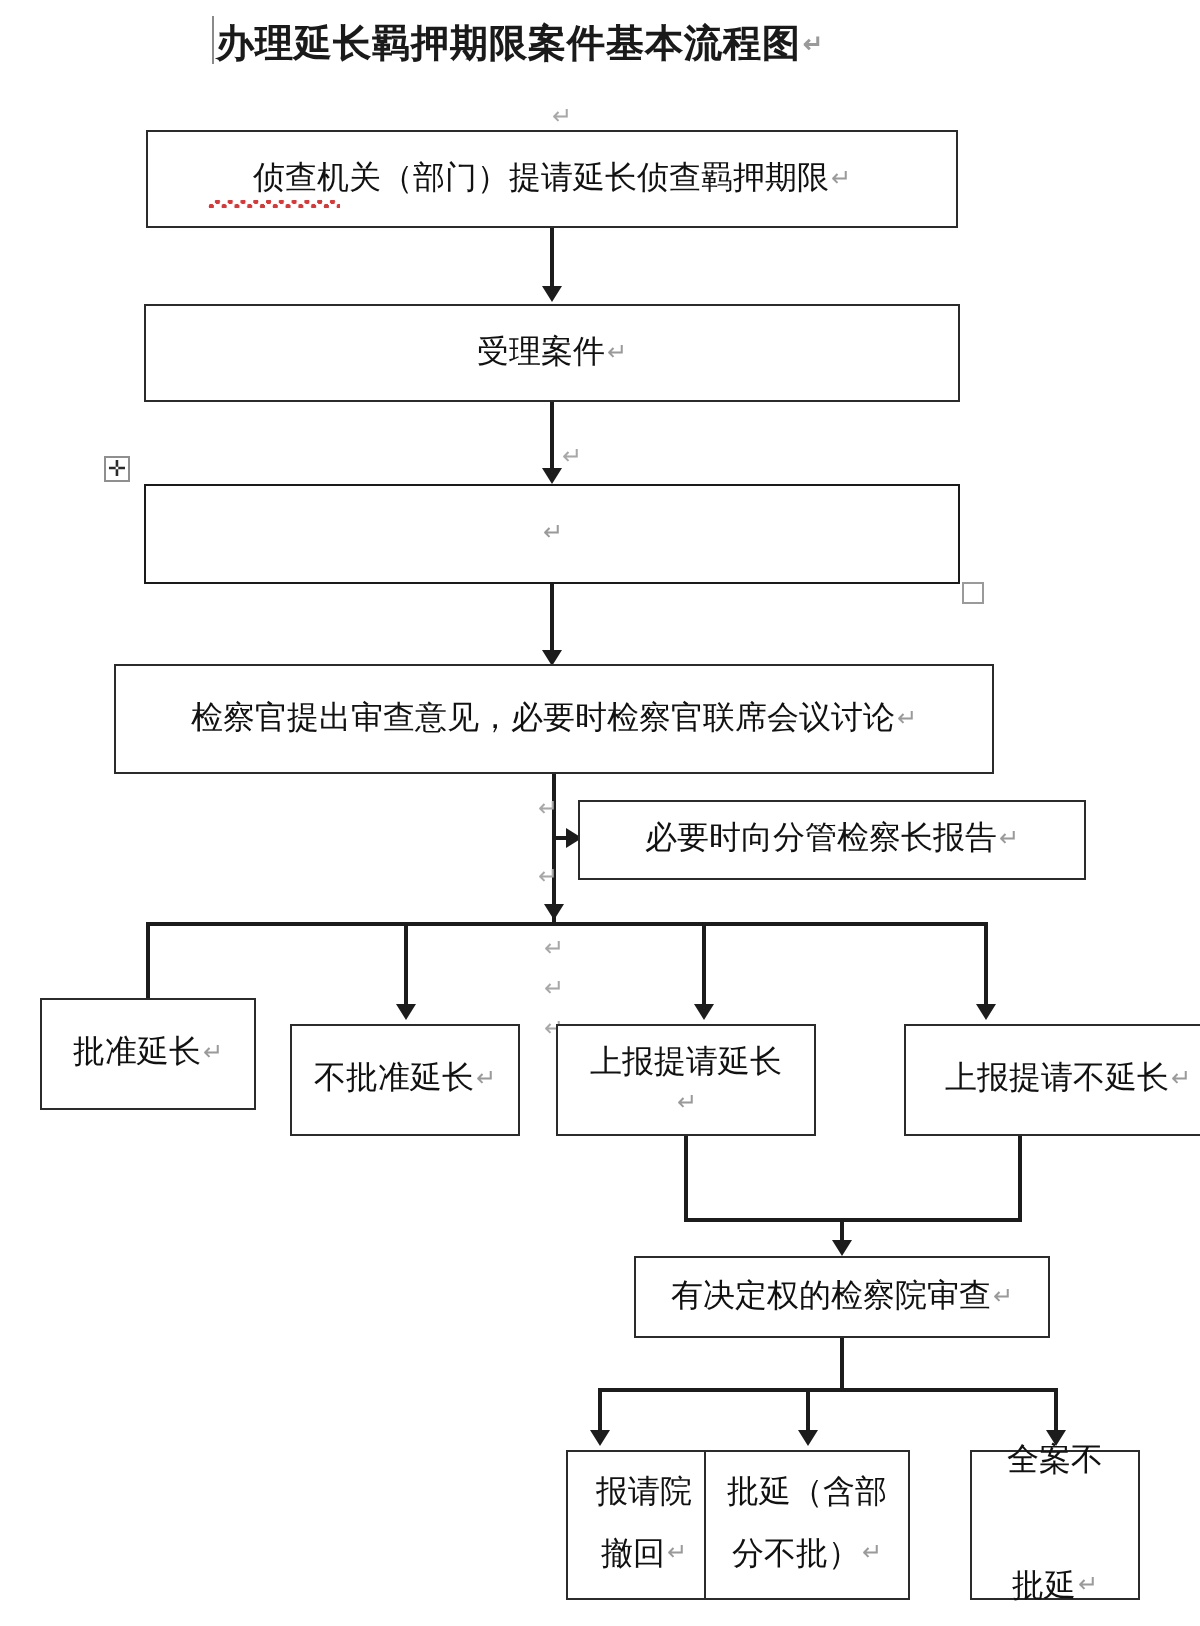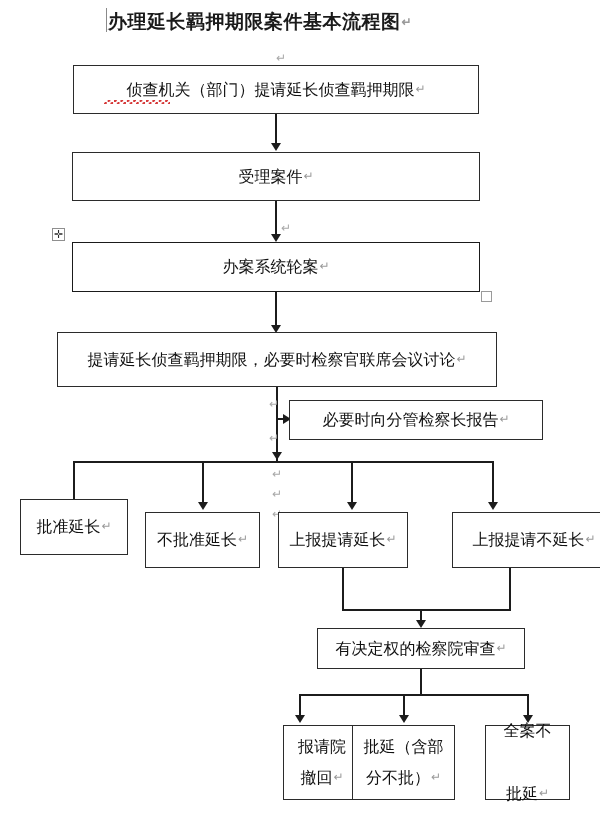--- a/index.html
+++ b/index.html
@@ -158,30 +158,29 @@
 
   <div class="vline" style="left:275px; top:201px; height:34px;"></div>
   <div class="arrow-down" style="left:271px; top:234px;"></div>
   <div class="mark" style="left:281px; top:222px;">↵</div>
 
   <div class="move-handle" style="left:52px; top:228px;">
     <span>✛</span>
   </div>
 
   <div class="node" style="left:72px; top:242px; width:408px; height:50px; border-color:#1a1a1a;">
-    <span class="label">办案系统轮案</span>
       <span class="pilcrow">↵</span>
   </div>
   <div class="resize-handle" style="left:481px; top:291px;"></div>
 
   <div class="vline" style="left:275px; top:292px; height:34px;"></div>
   <div class="arrow-down" style="left:271px; top:325px;"></div>
 
   <div class="node" style="left:57px; top:332px; width:440px; height:55px;">
-    <span class="label">提请延长侦查羁押期限，必要时检察官联席会议讨论</span>
+    <span class="label">检察官提出审查意见，必要时检察官联席会议讨论</span>
       <span class="pilcrow">↵</span>
   </div>
 
   <div class="vline" style="left:276px; top:387px; height:75px;"></div>
   <div class="arrow-down" style="left:272px; top:452px;"></div>
 
   <div class="hline" style="left:277px; top:418px; width:12px;"></div>
   <div class="arrow-right" style="left:283px; top:414px;"></div>
   <div class="mark" style="left:269px; top:398px;">↵</div>
   <div class="mark" style="left:269px; top:432px;">↵</div>
@@ -212,21 +211,21 @@
   <div class="node" style="left:20px; top:499px; width:108px; height:56px;justify-content:center;">
     <span class="label">批准延长</span>
       <span class="pilcrow">↵</span>
   </div>
 
   <div class="node" style="left:145px; top:512px; width:115px; height:56px;">
     <span class="label">不批准延长</span>
       <span class="pilcrow">↵</span>
   </div>
 
-  <div class="node" style="left:278px; top:512px; width:130px; height:56px;">
+  <div class="node" style="left:278px; top:512px; width:130px; height:56px;flex-direction:column;">
     <span class="label">上报提请延长</span>
       <span class="pilcrow">↵</span>
   </div>
 
   <div class="node" style="left:428px; top:512px; width:164px; height:56px;margin-left:24px;">
     <span class="label">上报提请不延长</span>
       <span class="pilcrow">↵</span>
   </div>
 
   <div class="vline" style="left:342px; top:568px; height:42px;"></div>

